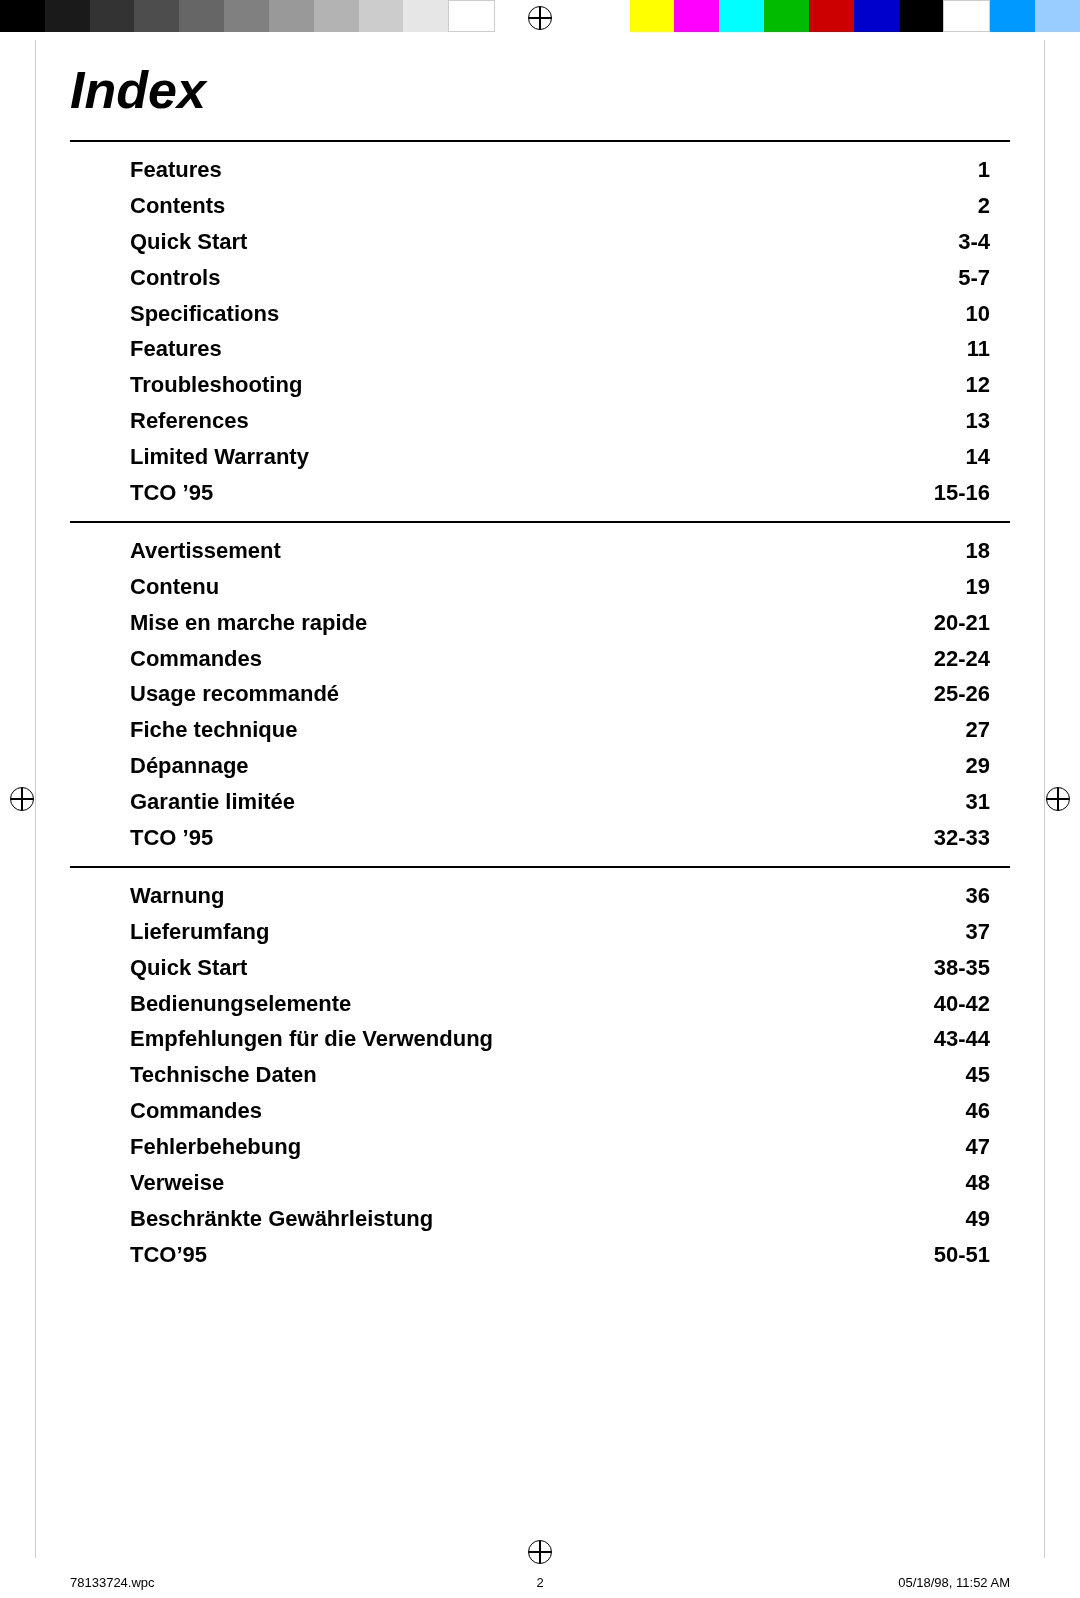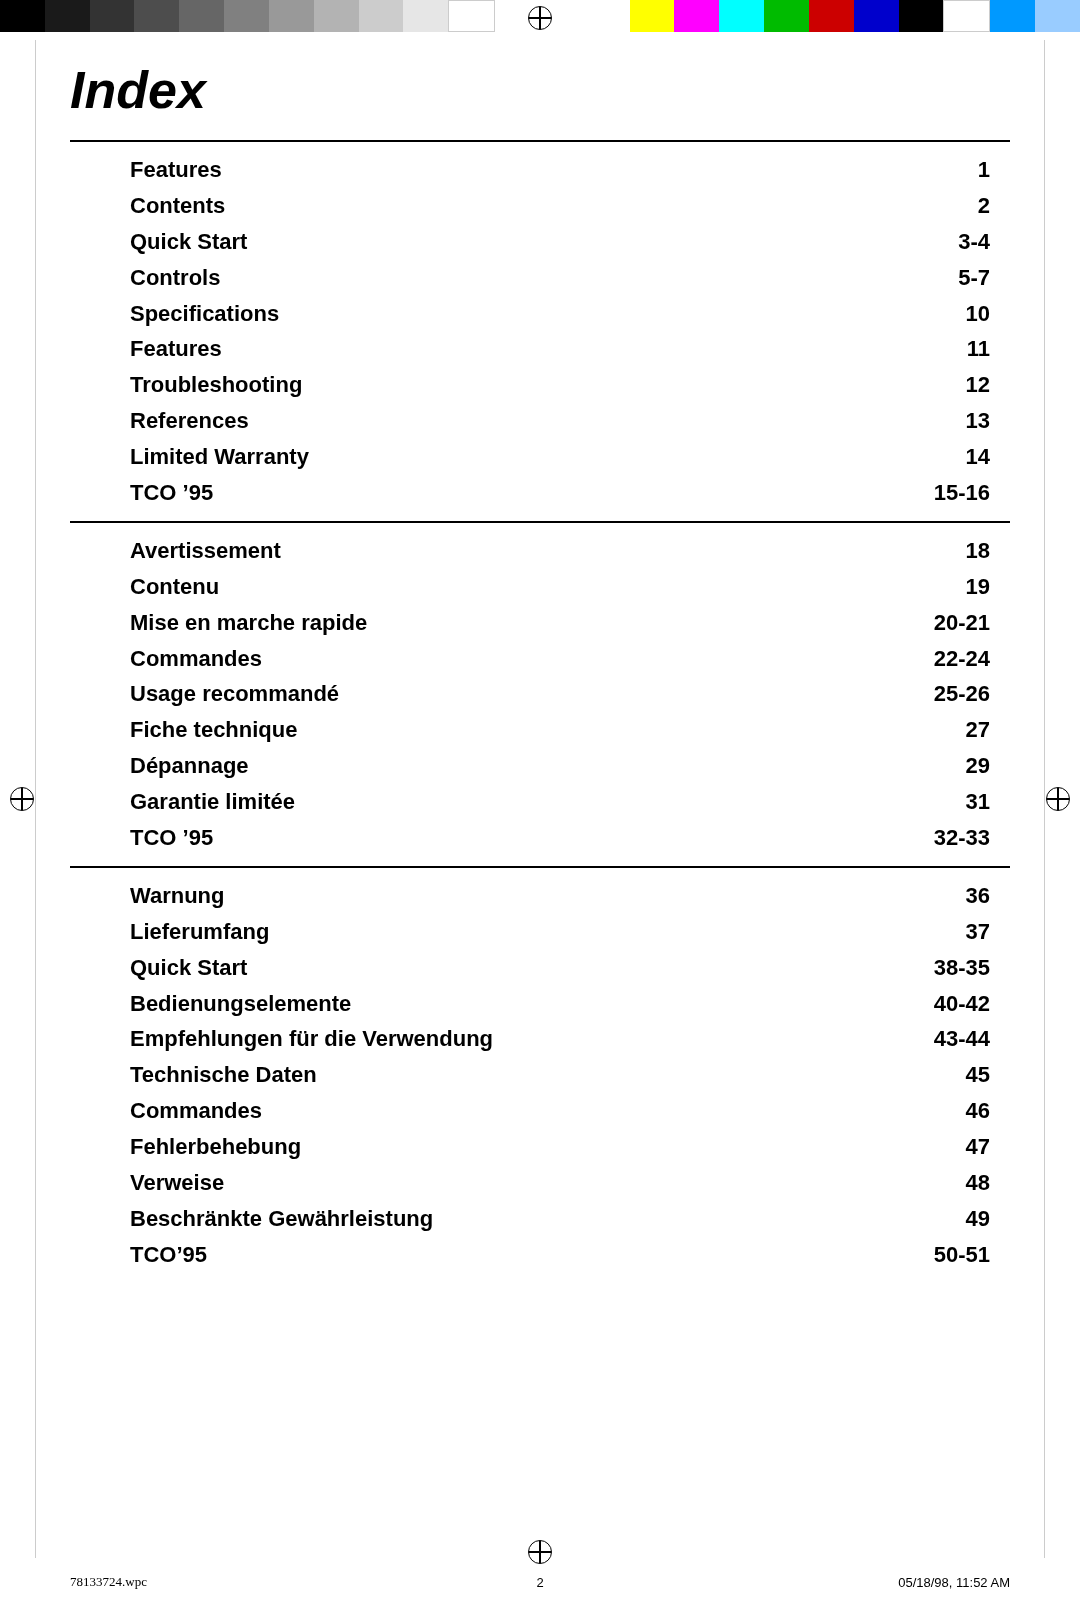--- a/index.html
+++ b/index.html
@@ -150,21 +150,20 @@
       min-width: 80px;
       text-align: right;
     }
 
     .footer-left {
       position: absolute;
       left: 70px;
       bottom: 8px;
       font-size: 13px;
       color: #000;
-      font-family: Liberation Serif, serif;
     }
 
     .footer-center {
       position: absolute;
       left: 50%;
       transform: translateX(-50%);
       bottom: 8px;
       font-size: 13px;
       color: #000;
     }

